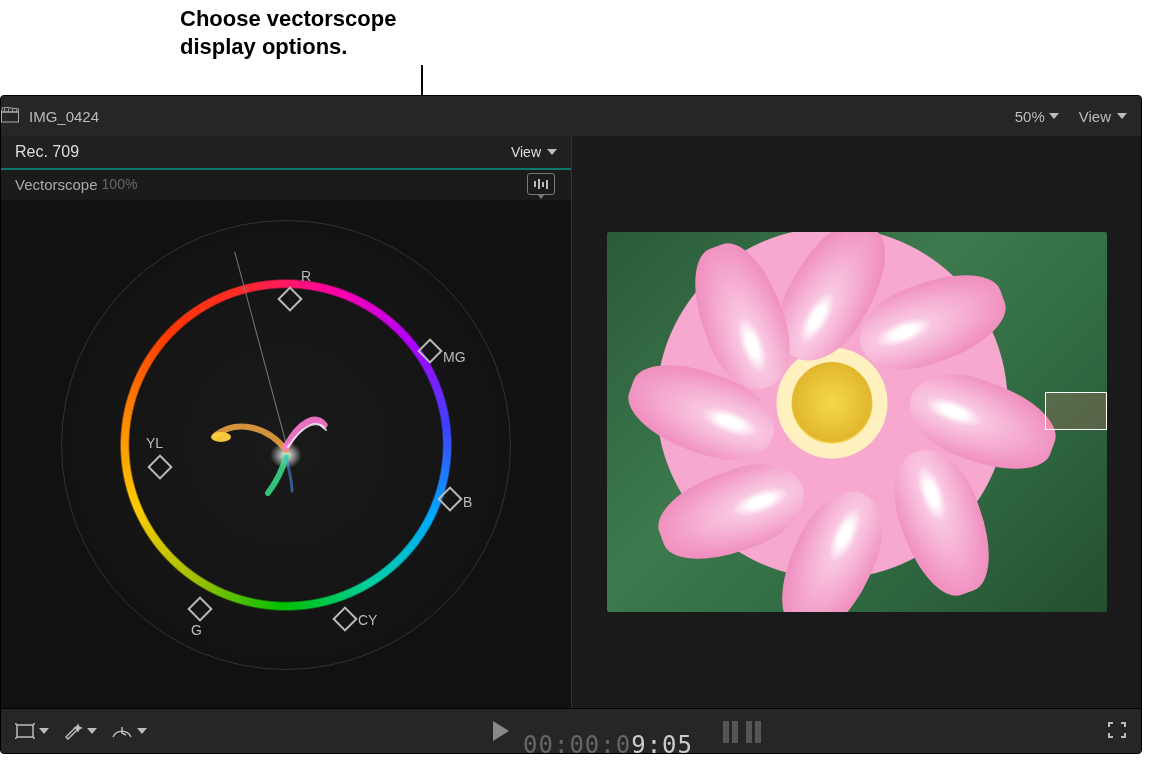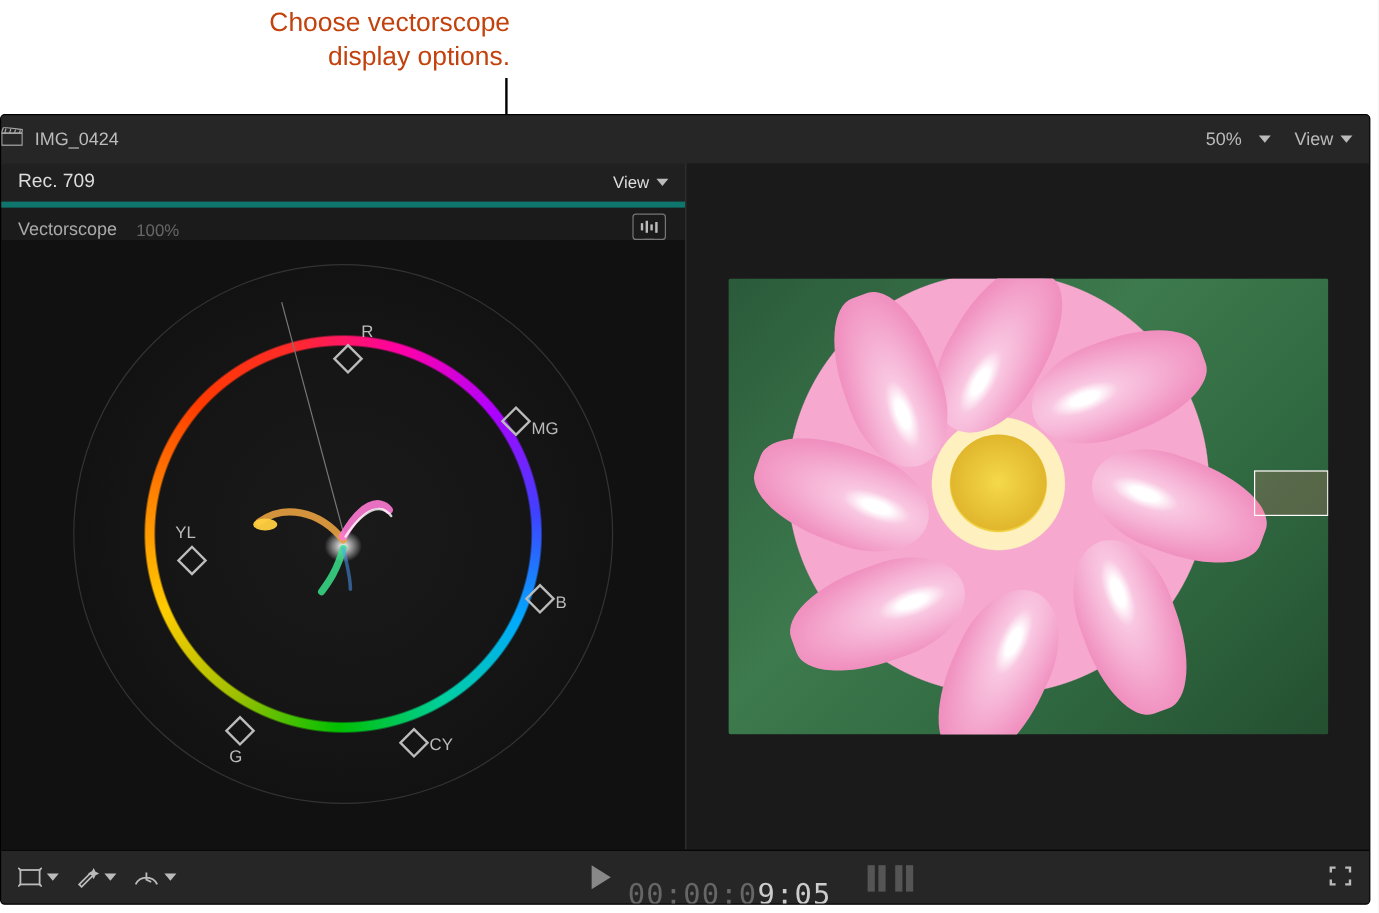--- a/index.html
+++ b/index.html
@@ -1,36 +1,36 @@
 <!DOCTYPE html>
 <html><head>
 <meta charset="utf-8">
 <style>
   html,body{margin:0;padding:0;background:#fff;font-family:-apple-system,Helvetica,Arial,sans-serif;font-size:14px;color:#ccc;}
   .wrap{width:1149px;height:761px;position:relative;overflow:hidden;}
-  .callout{position:absolute;left:180px;top:5px;width:245px;height:60px;text-align:right;font-size:22px;color:#c2410c;line-height:1.25;}
+  .callout{position:absolute;left:180px;top:5px;width:245px;height:60px;font-size:22px;color:#000000;line-height:1.25;font-weight:bold;}
   .callout-line{position:absolute;left:421px;top:65px;width:2px;height:130px;background:#000;}
   .callout-line::after{content:"";position:absolute;left:0;bottom:0;width:110px;height:2px;background:#000;}
   .app{position:absolute;left:0;top:95px;width:1140px;height:657px;background:#1b1b1b;border:1px solid #000;border-radius:4px;overflow:hidden;}
   
   .topbar{height:40px;background:#262626;display:flex;align-items:center;color:#bbb;font-size:15px;border-bottom:1px solid #3b3752;}
   .topbar .fmt{padding-left:14px;flex:0 0 470px;}
   .topbar .clip{display:flex;align-items:center;gap:10px;}
   .topbar .spacer{flex:1;}
-  .topbar .zoom{display:flex;align-items:center;gap:14px;margin-right:20px;cursor:pointer;}
+  .topbar .zoom{display:flex;align-items:center;gap:4px;margin-right:20px;cursor:pointer;}
   .topbar .viewbtn{display:flex;align-items:center;gap:6px;margin-right:14px;cursor:pointer;}
   .chev{width:0;height:0;border-left:5px solid transparent;border-right:5px solid transparent;border-top:6px solid #bbb;display:inline-block;}
   
-  .subbar{position:absolute;left:0;top:40px;width:570px;height:32px;background:#202020;display:flex;align-items:center;border-bottom:5px solid #0f766e;}
+  .subbar{position:absolute;left:0;top:40px;width:570px;height:32px;background:#202020;display:flex;align-items:center;border-bottom:2px solid #0f766e;}
   .subbar .cs{padding-left:14px;color:#ddd;font-size:16px;flex:1;}
   .subbar .viewbtn{display:flex;align-items:center;gap:6px;margin-right:14px;color:#ddd;cursor:pointer;}
   
-  .scopehdr{position:absolute;left:0;top:72px;width:570px;height:32px;display:flex;align-items:flex-end;}
+  .scopehdr{position:absolute;left:0;top:72px;width:570px;height:32px;display:flex;align-items:center;}
   .scopehdr .name{padding-left:14px;color:#aaa;font-size:15px;}
-  .scopehdr .pct{color:#666;margin-left:16px;}
+  .scopehdr .pct{color:#666;margin-left:4px;}
   .scopehdr .spacer{flex:1;}
   .scope-options-btn{width:26px;height:20px;border:1px solid #777;border-radius:3px;margin-right:16px;display:flex;align-items:center;justify-content:center;gap:2px;cursor:pointer;position:relative;}
   .scope-options-btn span{width:2px;background:#bbb;display:inline-block;}
   .scope-options-btn span:nth-child(1){height:6px;}
   .scope-options-btn span:nth-child(2){height:10px;}
   .scope-options-btn span:nth-child(3){height:5px;}
   .scope-options-btn span:nth-child(4){height:9px;}
   .scope-options-btn::after{content:"";position:absolute;bottom:-5px;left:50%;margin-left:-4px;width:0;height:0;border-left:4px solid transparent;border-right:4px solid transparent;border-top:5px solid #777;}
   
   .scope-panel{position:absolute;left:0;top:104px;width:570px;height:508px;background:#111;}

